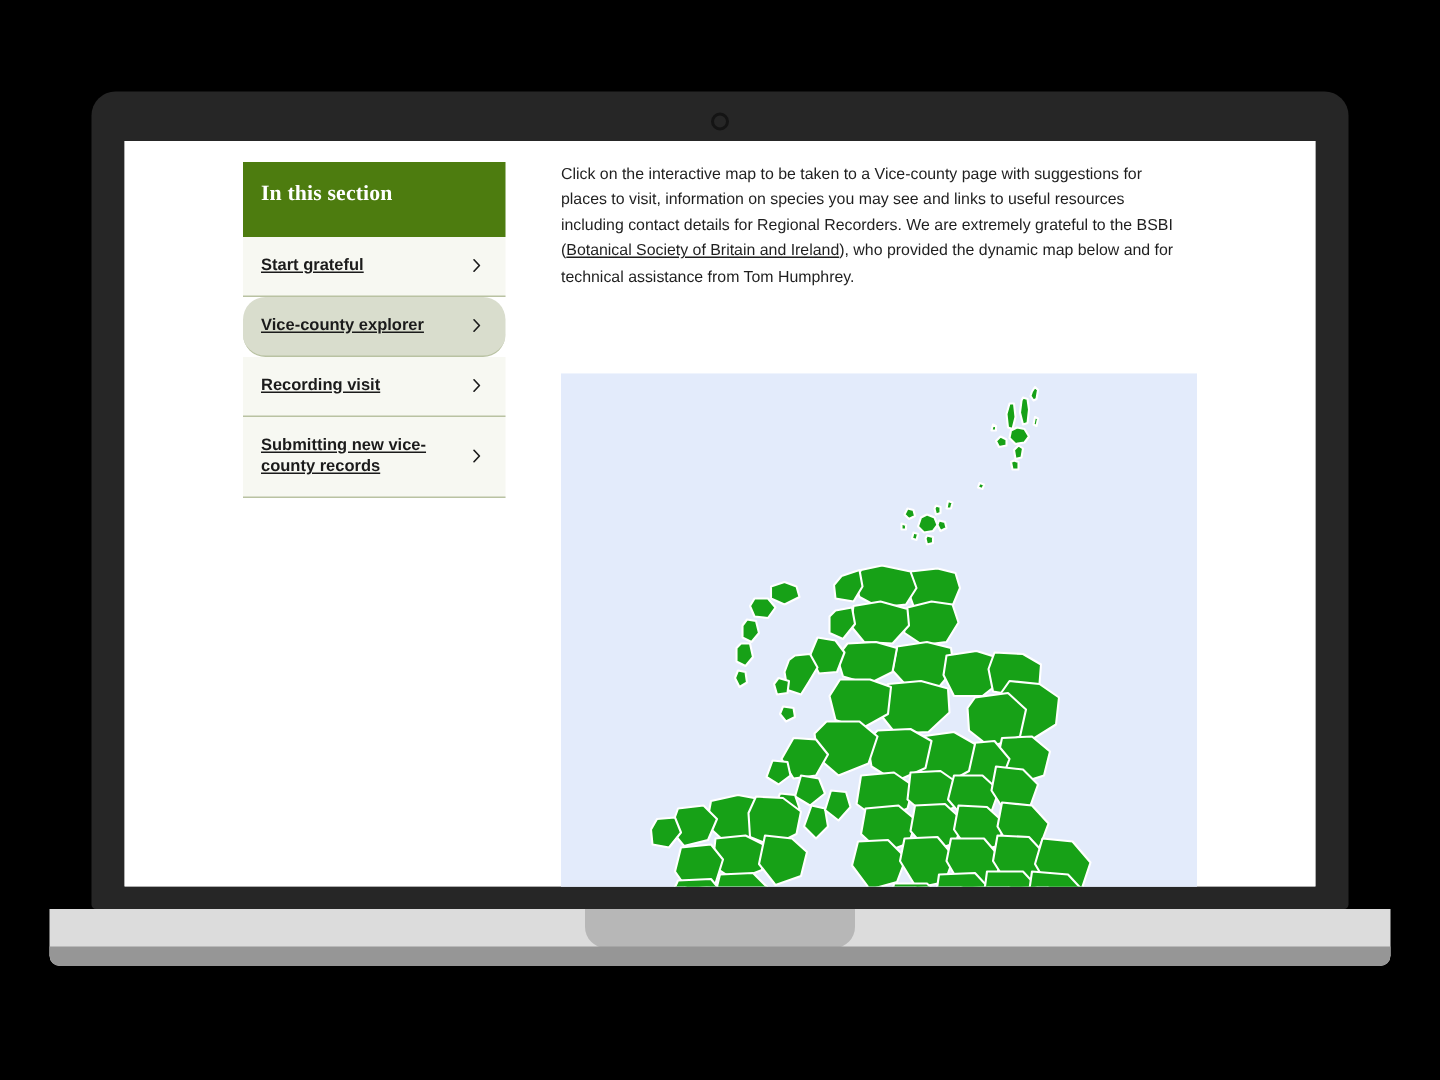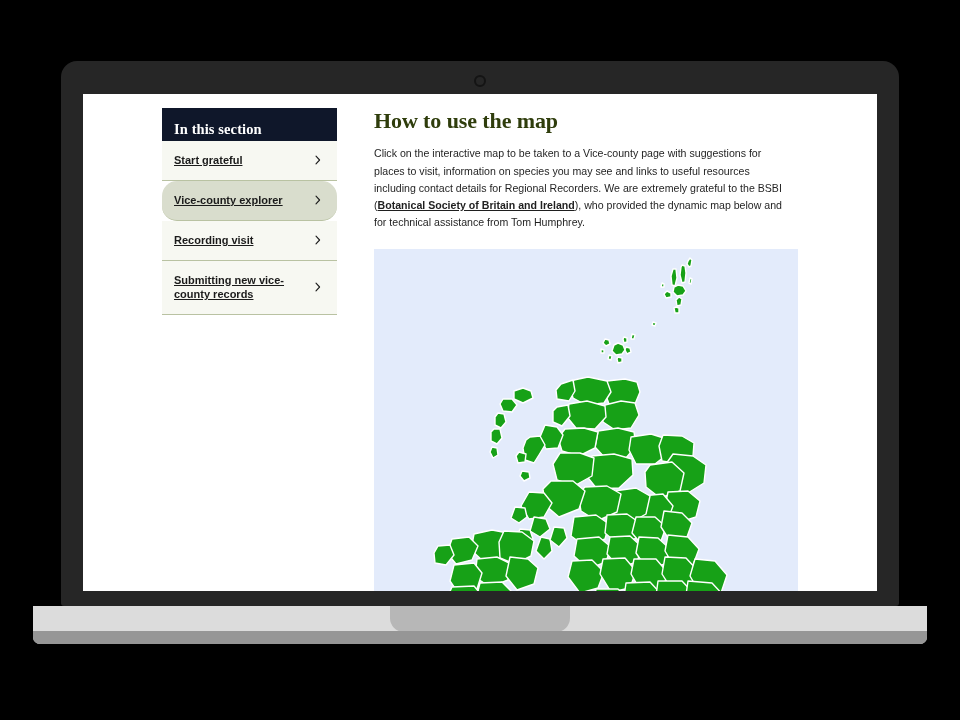--- a/index.html
+++ b/index.html
@@ -93,26 +93,26 @@
   }
 
   
   #section-nav {
     position: absolute;
     left: 79px;
     top: 14px;
     width: 175px;
   }
   #section-nav-header {
-    background: #0f172a;
+    background: #4d7c0f;
     color: #ffffff;
     font-family: "Liberation Serif", serif;
     font-weight: bold;
     font-size: 14.5px;
-    padding: 13px 12px 3px 12px;
+    padding: 13px 12px 20px 12px;
     letter-spacing: 0.1px;
   }
   .nav-item {
     position: relative;
     background: #f7f8f2;
     border-bottom: 1px solid #b9c2a2;
     padding: 12px 34px 12px 12px;
     font-size: 11px;
     font-weight: bold;
     color: #1b1b1b;
@@ -160,21 +160,21 @@
   }
   #intro-paragraph {
     font-size: 10.6px;
     line-height: 1.62;
     color: #1f1f1f;
     margin: 0;
     width: 416px;
   }
   #bsbi-link {
     color: #1f1f1f;
-    font-weight: bold;
+    font-weight: normal;
     text-decoration: underline;
     cursor: pointer;
   }
 
   
   #vice-county-map {
     position: absolute;
     left: 0;
     top: 141px;
     width: 424px;
@@ -237,21 +237,20 @@
             <svg viewBox="0 0 10 10" xmlns="http://www.w3.org/2000/svg">
                 <path d="M3 1.2 L6.6 5 L3 8.8" fill="none" stroke="#1b1b1b" stroke-width="1.1" stroke-linecap="round" stroke-linejoin="round"></path>
               </svg>
           </span>
         </a>
 
       </nav>
 
       <div id="main-content">
 
-        <h1 id="page-title">How to use the map</h1>
 
         <p id="intro-paragraph"><span>Click on the interactive map to be taken to a Vice-county page with suggestions for places to visit, information on species you may see and links to useful resources including contact details for Regional Recorders. We are extremely grateful to the BSBI (</span><a id="bsbi-link" href="#">Botanical Society of Britain and Ireland</a><span>), who provided the dynamic map below and for technical assistance from Tom Humphrey.</span></p>
 
         <div id="vice-county-map">
           <svg viewBox="0 0 424 356" xmlns="http://www.w3.org/2000/svg" preserveAspectRatio="xMidYMid slice">
             <rect x="0" y="0" width="424" height="356" fill="#e3ebfb"></rect>
             <g fill="#17a117" stroke="#ffffff" stroke-width="1.4" stroke-linejoin="round">
 
               <path d="M314 12 l2 -3 2 2 -1 6 -2 1 -2 -3z"></path>
               <path d="M308 16 l3 1 1 7 -1 9 -3 1 -2 -8 1 -8z"></path>

